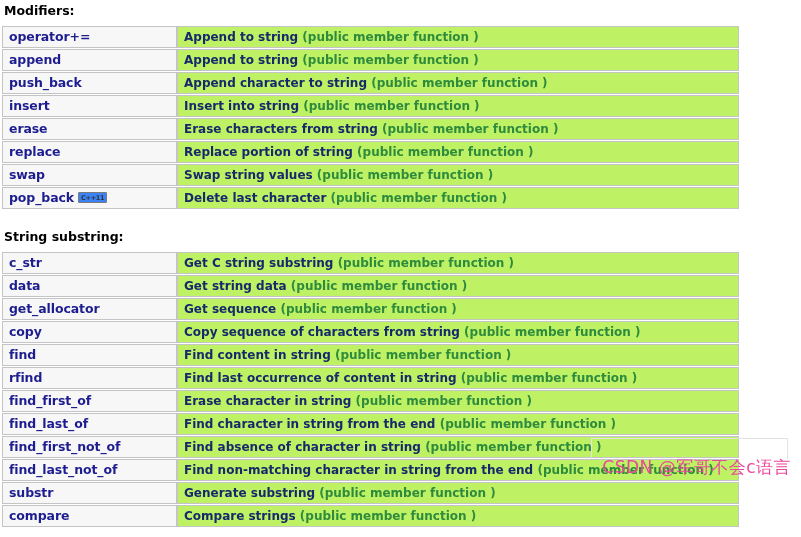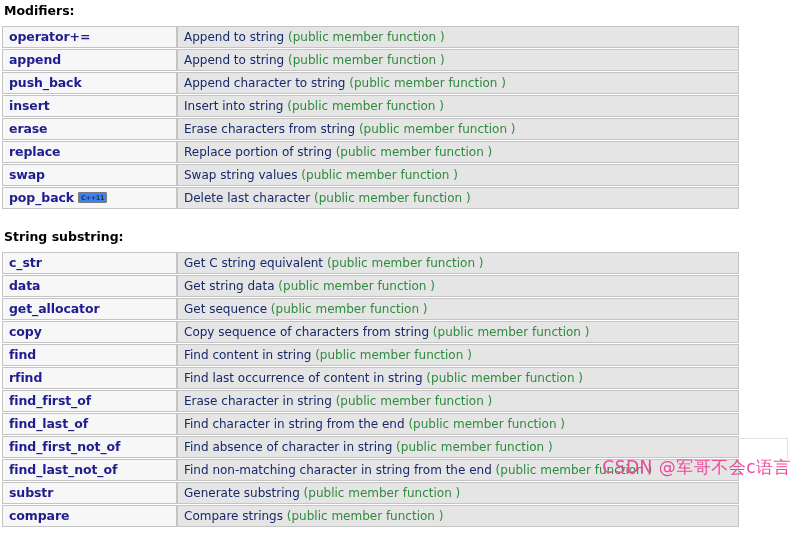--- a/index.html
+++ b/index.html
@@ -50,22 +50,23 @@
     line-height: 19px;
     white-space: nowrap;
     overflow: hidden;
   }
   td.name-cell {
     width: 167px;
     background: #f7f7f7;
     border-right: 1px solid #c4c4c4;
   }
   td.desc-cell {
-    background: #e5e5e5;
+    background: #bef264;
     padding-left: 6px;
+    font-weight: bold;
   }
   .fn-link {
     color: #1d1d8f;
     font-weight: bold;
     font-size: 12.5px;
     text-decoration: none;
     letter-spacing: -0.1px;
   }
   .desc-text {
     color: #16296b;
@@ -205,21 +206,21 @@
   <div>
     <div class="section-title">String substring:</div>
     <div class="spacer-before-table"></div>
     <table class="ref">
       <tbody>
         <tr>
           <td class="name-cell">
             <a href="#" class="fn-link">c_str</a>
           </td>
           <td class="desc-cell">
-            <span class="desc-text">Get C string equivalent</span>
+            <span class="desc-text">Get C string substring</span>
             <span class="mem-type">(public member function )</span>
           </td>
         </tr>
         <tr>
           <td class="name-cell">
             <a href="#" class="fn-link">data</a>
           </td>
           <td class="desc-cell">
             <span class="desc-text">Get string data</span>
             <span class="mem-type">(public member function )</span>

